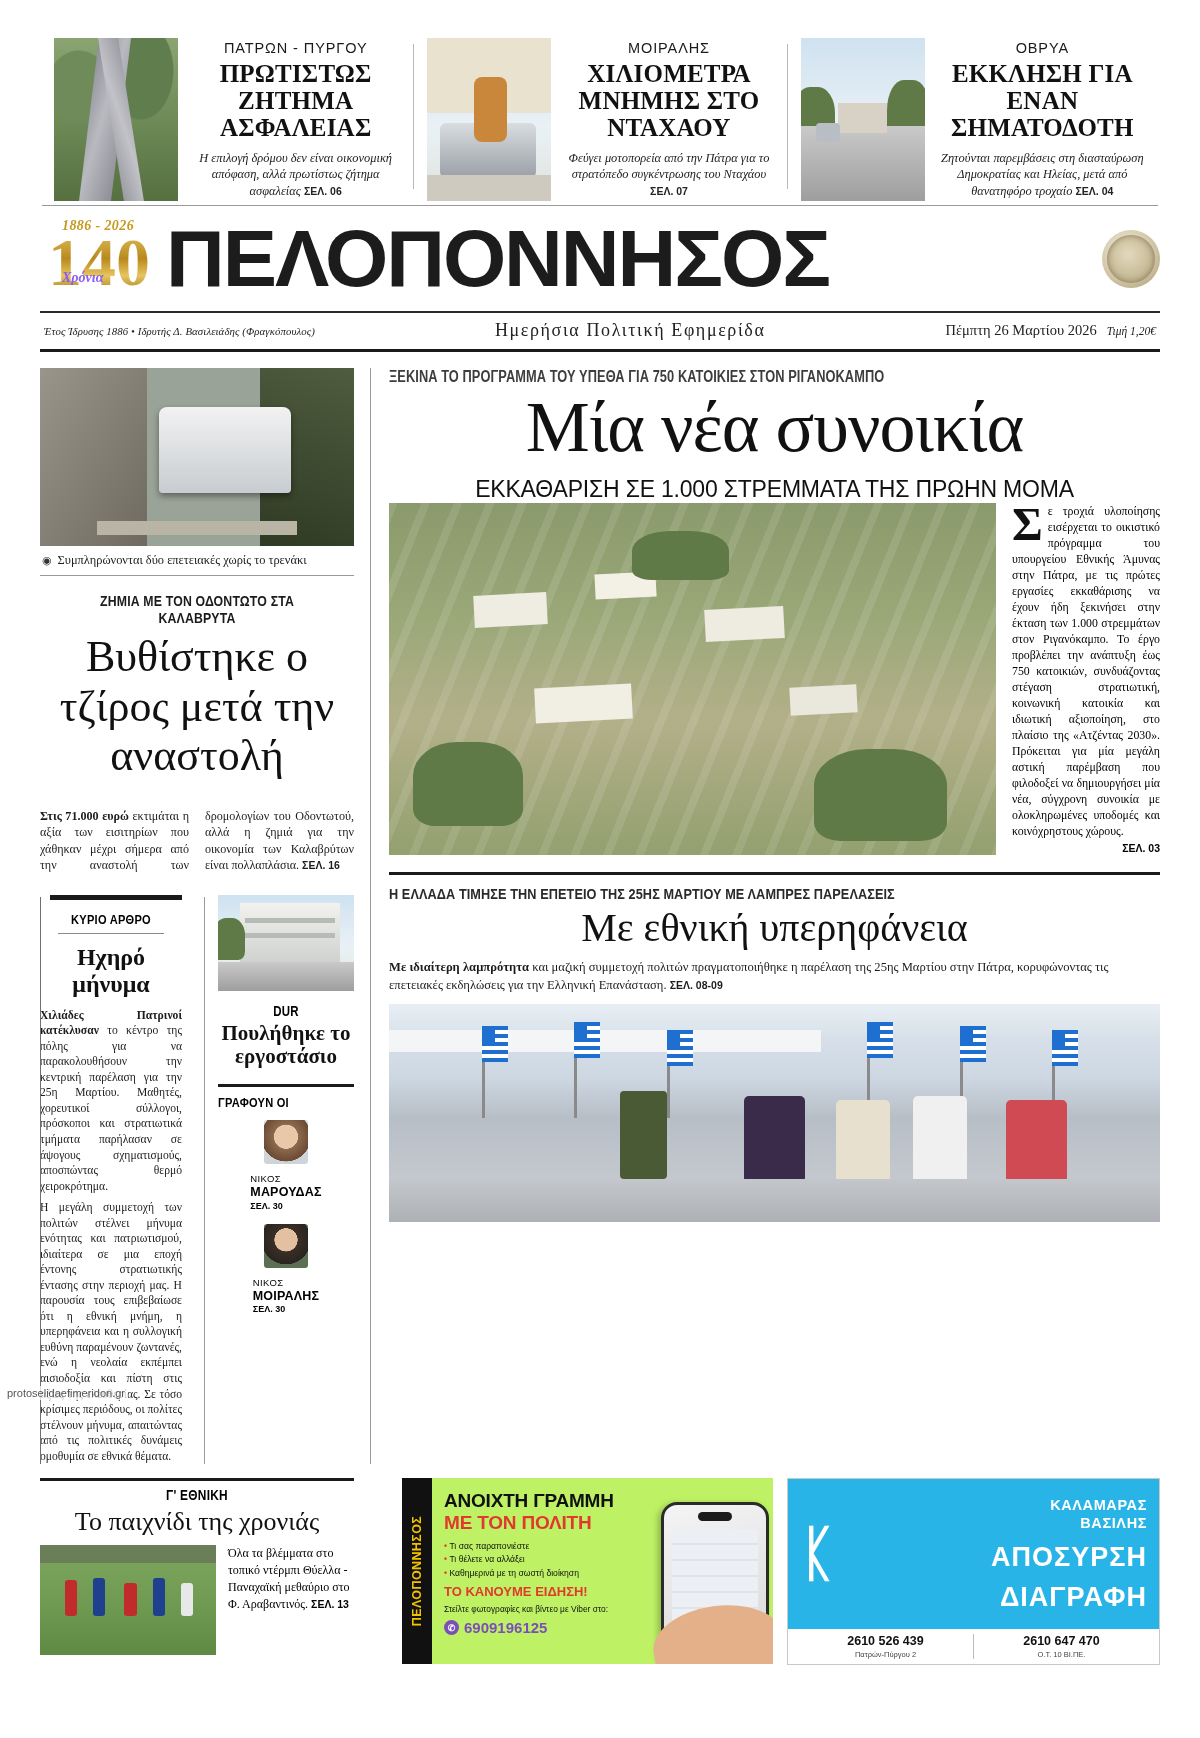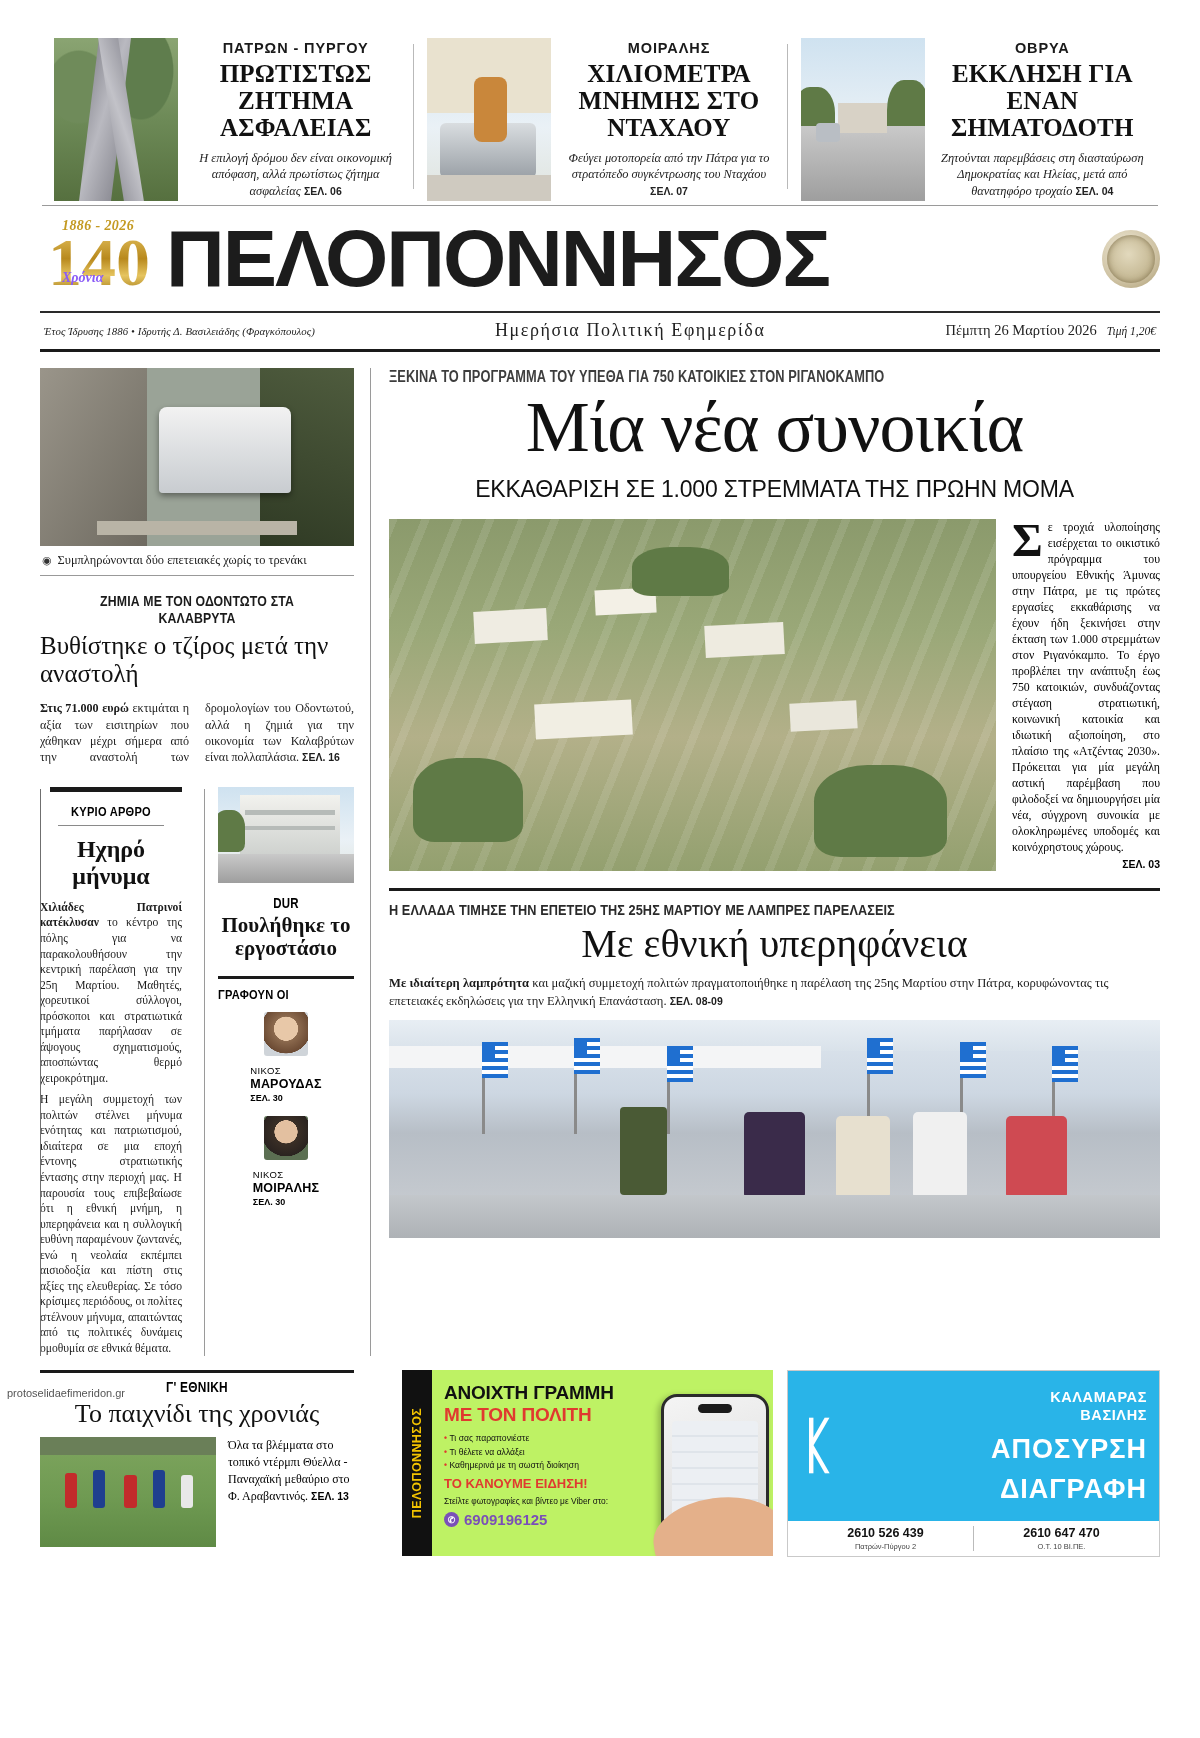--- a/index.html
+++ b/index.html
@@ -17,21 +17,21 @@
   .teasers { display:flex; padding-top:38px; height:205px; }
   .teaser { display:flex; gap:14px; flex:1; padding:0 14px; position:relative; }
   .teaser + .teaser::before {
     content:""; position:absolute; left:0; top:6px; bottom:16px; width:1px; background:#b9b9b9;
   }
   .teaser-photo {
     width:124px; flex:0 0 124px; height:163px; background:#cfd3cc; overflow:hidden; position:relative;
   }
   .teaser-text { flex:1; text-align:center; padding-top:2px; }
   .teaser-kicker {
-    font-family:"Liberation Sans", sans-serif; font-weight:bold; font-size:14.5px;
+    font-family:"Liberation Sans", sans-serif; font-weight:normal; font-size:14.5px;
     letter-spacing:.9px; color:#1a1a1a; margin-bottom:4px;
   }
   .teaser-title {
     font-family:"Liberation Serif", serif; font-weight:bold; font-size:25px; line-height:1.08;
     color:#111; letter-spacing:.2px;
   }
   .teaser-sub {
     font-family:"Liberation Serif", serif; font-style:italic; font-size:12.4px; line-height:1.32;
     color:#222; margin-top:9px;
   }
@@ -99,22 +99,22 @@
     display:flex; gap:6px; align-items:flex-start;
   }
   .cam-icon { font-size:11px; color:#333; line-height:1.4; }
 
   .kicker-cond {
     font-family:"Liberation Sans", sans-serif; font-weight:bold; font-size:15px;
     letter-spacing:.2px; transform:scaleX(.82); transform-origin:center;
     text-align:center; color:#1b1b1b; margin:16px 0 6px;
   }
   .story-head {
-    font-family:"Liberation Serif", serif; font-size:25px; line-height:1.12;
-    color:#111; margin-bottom:12px;
+    font-family:"Liberation Serif", serif; font-size:44px; line-height:1.12;
+    text-align:center; color:#111; margin-bottom:28px;
   }
   .two-col {
     column-count:2; column-gap:16px; font-size:12.1px; line-height:1.34;
     text-align:justify; color:#1c1c1c;
   }
   .two-col b { font-weight:bold; }
 
   
   .edit-row { display:flex; gap:14px; margin-top:22px; }
   .editorial { width:150px; flex:0 0 150px; position:relative; padding:0 8px 0 0; }
@@ -169,21 +169,21 @@
     font-family:"Liberation Sans", sans-serif; font-weight:bold; font-size:16px;
     letter-spacing:.1px; transform:scaleX(.8); transform-origin:left center;
     color:#3d3d3d; white-space:nowrap; margin-bottom:2px;
   }
   .main-head {
     font-family:"Liberation Serif", serif; font-size:72px; line-height:1.05;
     text-align:center; color:#111; margin:4px 0 10px; letter-spacing:-1px;
   }
   .main-sub {
     font-family:"Liberation Sans", sans-serif; font-size:23px; text-align:center;
-    color:#111; letter-spacing:-.2px; margin-bottom:16px;
+    color:#111; letter-spacing:-.2px; 
   }
   .hero-row { display:flex; gap:16px; }
   .hero-photo { flex:1; height:352px; background:#a7ab92; position:relative; overflow:hidden; }
   .hero-text { width:148px; flex:0 0 148px; font-size:11.8px; line-height:1.36; text-align:justify; }
   .dropcap {
     float:left; font-family:"Liberation Serif", serif; font-size:47px; line-height:.82;
     font-weight:bold; margin:2px 5px 0 0; color:#111;
   }
   .hero-text .pg { float:right; margin-top:2px; }
 

